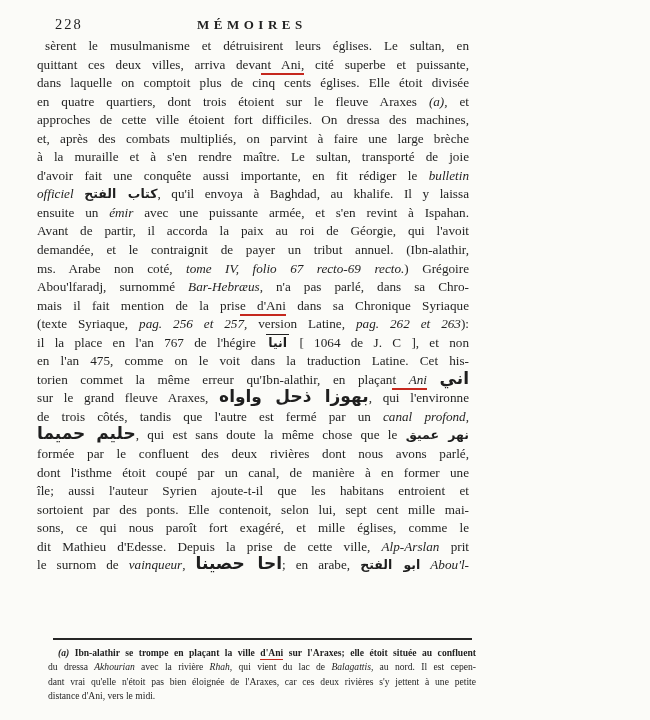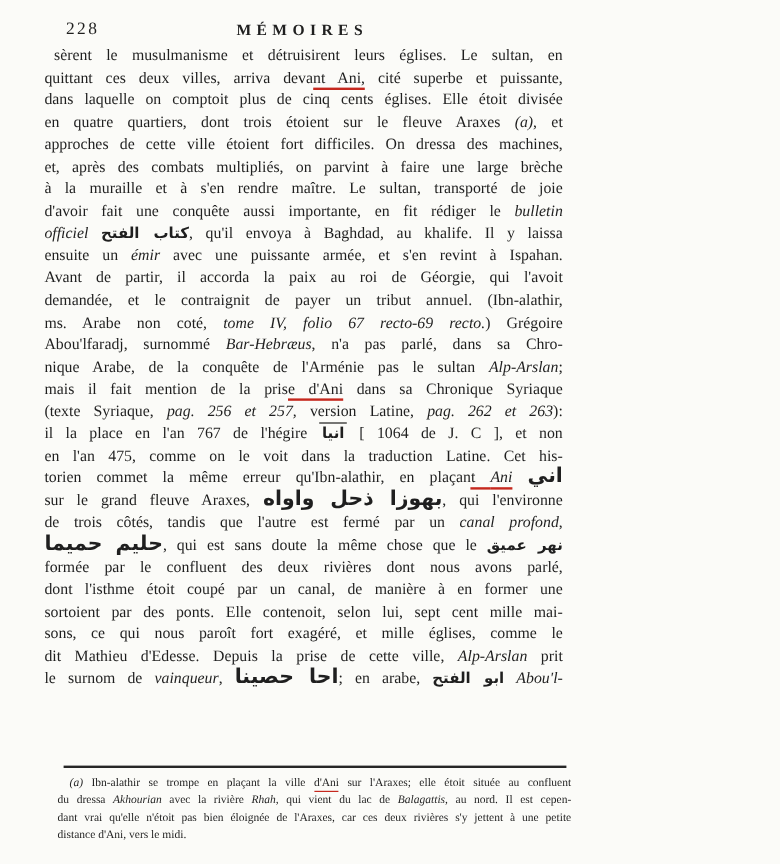--- a/index.html
+++ b/index.html
@@ -32,21 +32,21 @@
   .ar{font-family:"DejaVu Sans",sans-serif;font-weight:bold;font-size:12.5px;line-height:10px;}
   .arb{font-family:"DejaVu Sans",sans-serif;font-weight:bold;font-size:17px;line-height:10px;}
   .ov{
     font-family:"DejaVu Sans",sans-serif;font-weight:bold;font-size:12.5px;line-height:10px;
     border-top:1.5px solid var(--ink);padding:0 2px;
   }
   .redline{border-bottom:2.2px solid var(--red);padding-bottom:1px;}
   .fnrule{position:absolute;top:638px;left:53px;width:419px;height:1.8px;background:#262626;}
   .fn{position:absolute;top:646px;left:48px;width:428px;}
   .fn .line{font-size:9.6px;line-height:14.4px;}
-  .fn .line:first-child{text-indent:10px;}
+  .fn .line:first-child{text-indent:10px;font-weight:bold;}
   .fn .line:last-child{text-align-last:left;}
   .fn .redline{border-bottom-width:1.8px;}
 </style>
 </head>
 <body>
 
 <div class="page">
   <div class="header">
     <span class="page-number">228</span>
     <span class="running-title">MÉMOIRES</span>
@@ -60,31 +60,31 @@
       <div class="line"><span>approches de cette ville étoient fort difficiles. On dressa des machines,</span></div>
       <div class="line"><span>et, après des combats multipliés, on parvint à faire une large brèche</span></div>
       <div class="line"><span>à la muraille et à s'en rendre maître. Le sultan, transporté de joie</span></div>
       <div class="line"><span>d'avoir fait une conquête aussi importante, en fit rédiger le </span><span class="i">bulletin</span></div>
       <div class="line"><span class="i">officiel </span><span class="ar">كتاب الفتح</span><span>, qu'il envoya à Baghdad, au khalife. Il y laissa</span></div>
       <div class="line"><span>ensuite un </span><span class="i">émir</span><span> avec une puissante armée, et s'en revint à Ispahan.</span></div>
       <div class="line"><span>Avant de partir, il accorda la paix au roi de Géorgie, qui l'avoit</span></div>
       <div class="line"><span>demandée, et le contraignit de payer un tribut annuel. (Ibn-alathir,</span></div>
       <div class="line"><span>ms. Arabe non coté, </span><span class="i">tome IV, folio 67 recto-69 recto.</span><span>) Grégoire</span></div>
       <div class="line"><span>Abou'lfaradj, surnommé </span><span class="i">Bar-Hebræus</span><span>, n'a pas parlé, dans sa Chro-</span></div>
-      <div class="line"><span>nique Arabe, de la conquête de l'Arménie pas le sultan </span><span class="i">Alp-Arslan</span><span>;</span></div>
       <div class="line"><span>mais il fait mention de la pris</span><span class="redline">e d'Ani</span><span> dans sa Chronique Syriaque</span></div>
       <div class="line"><span>(texte Syriaque, </span><span class="i">pag. 256 et 257,</span><span> version Latine, </span><span class="i">pag. 262 et 263</span><span>):</span></div>
       <div class="line"><span>il la place en l'an 767 de l'hégire </span><span class="ov">انيا</span><span> [ 1064 de J. C ], et non</span></div>
       <div class="line"><span>en l'an 475, comme on le voit dans la traduction Latine. Cet his-</span></div>
       <div class="line"><span>torien commet la même erreur qu'Ibn-alathir, en plaçan</span><span class="redline">t </span><span class="i redline">Ani</span><span> </span><span class="arb">اني</span></div>
       <div class="line"><span>sur le grand fleuve Araxes, </span><span class="arb">بهوزا ذحل واواه</span><span>, qui l'environne</span></div>
       <div class="line"><span>de trois côtés, tandis que l'autre est fermé par un </span><span class="i">canal profond</span><span>,</span></div>
       <div class="line"><span class="arb">حليم حميما</span><span>, qui est sans doute la même chose que le </span><span class="ar">نهر عميق</span></div>
       <div class="line"><span>formée par le confluent des deux rivières dont nous avons parlé,</span></div>
       <div class="line"><span>dont l'isthme étoit coupé par un canal, de manière à en former une</span></div>
+      <div class="line"><span>île; aussi l'auteur Syrien ajoute-t-il que les habitans entroient et</span></div>
       <div class="line"><span>sortoient par des ponts. Elle contenoit, selon lui, sept cent mille mai-</span></div>
       <div class="line"><span>sons, ce qui nous paroît fort exagéré, et mille églises, comme le</span></div>
       <div class="line"><span>dit Mathieu d'Edesse. Depuis la prise de cette ville, </span><span class="i">Alp-Arslan</span><span> prit</span></div>
       <div class="line"><span>le surnom de </span><span class="i">vainqueur</span><span>, </span><span class="arb">احا حصينا</span><span>; en arabe, </span><span class="ar">ابو الفتح</span><span> </span><span class="i">Abou'l-</span></div>
     </div>
 
   <div class="fnrule"></div>
   <div class="fn" id="footnote-lines">
       <div class="line"><span class="i">(a)</span><span> Ibn-alathir se trompe en plaçant la ville </span><span class="redline">d'Ani</span><span> sur l'Araxes; elle étoit située au confluent</span></div>
       <div class="line"><span>du dressa </span><span class="i">Akhourian</span><span> avec la rivière </span><span class="i">Rhah</span><span>, qui vient du lac de </span><span class="i">Balagattis</span><span>, au nord. Il est cepen-</span></div>

